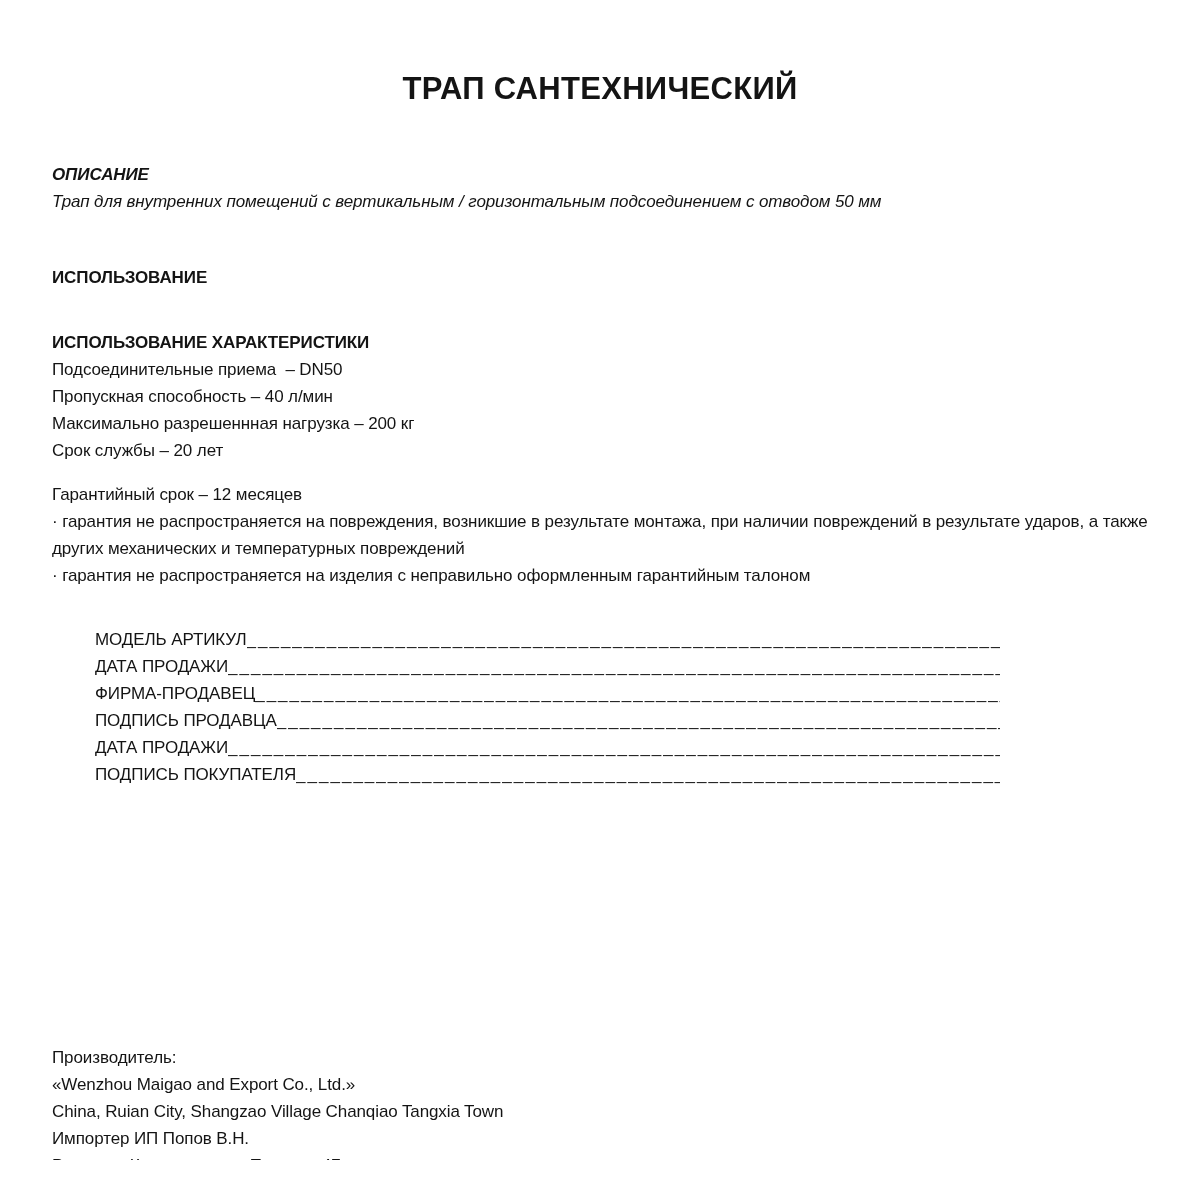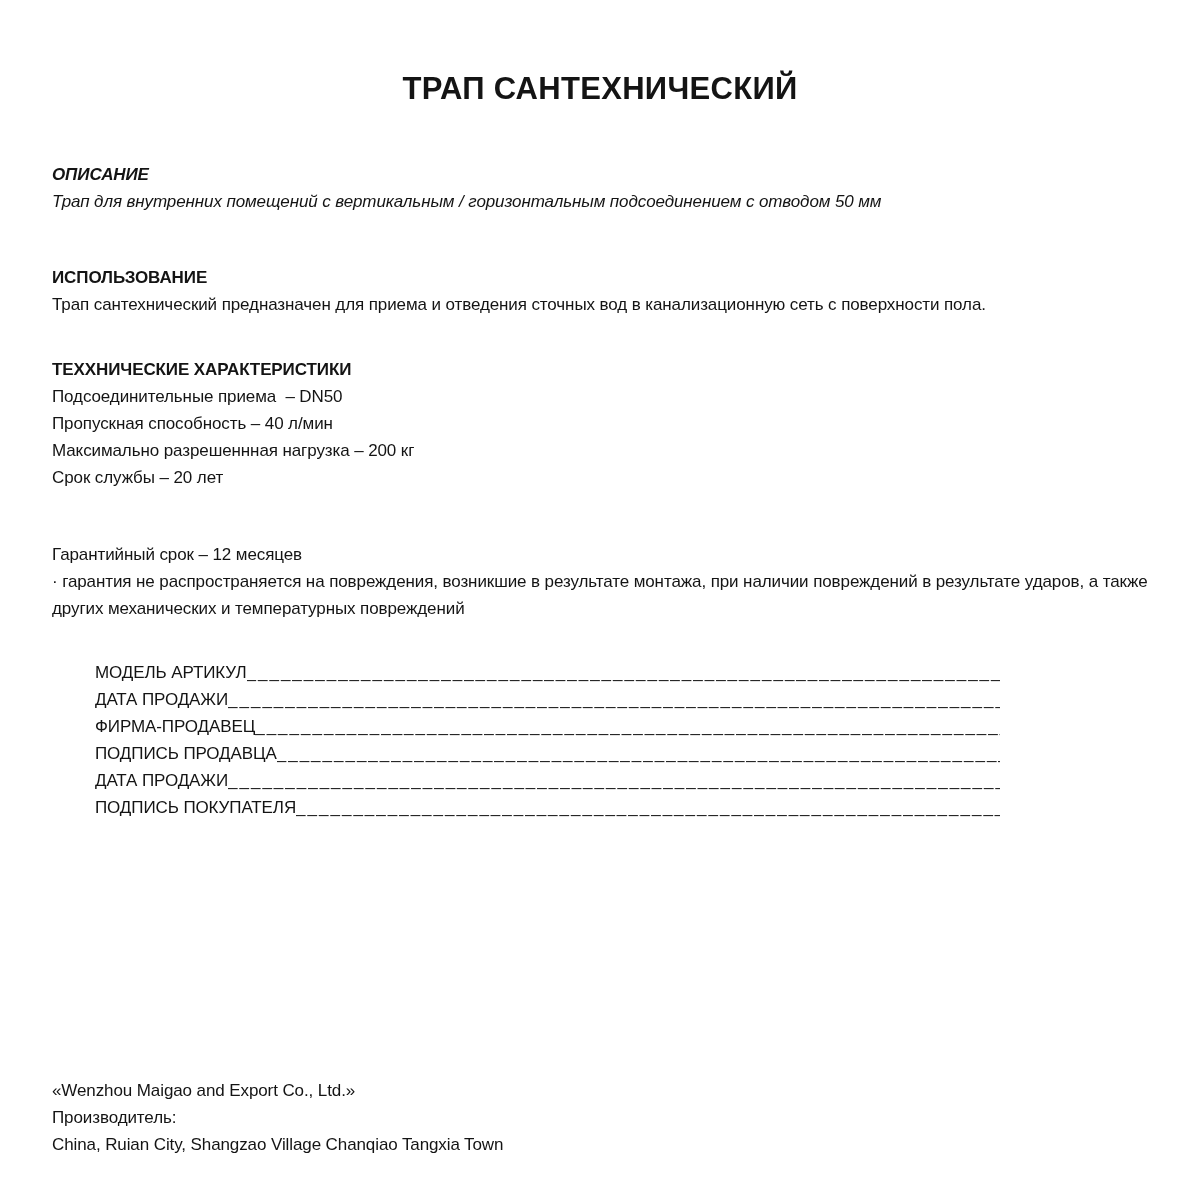--- a/index.html
+++ b/index.html
@@ -26,21 +26,21 @@
     letter-spacing: 0.3px;
   }
   .section-heading {
     font-weight: 700;
     white-space: pre-wrap;
   }
   .body-text { white-space: pre-wrap; }
   .sec-description { margin-top: 53px; font-style: italic; }
   .sec-usage { margin-top: 49px; }
   .sec-specs { margin-top: 38px; }
-  .sec-warranty { margin-top: 50px; }
+  .sec-warranty { margin-top: 17px; }
   .sec-form { margin-top: 37px; }
   .sec-manufacturer { margin-top: 256px; }
   .form-row {
     display: flex;
     width: 905px;
     white-space: nowrap;
     margin-left: 43px;
   }
   .form-label { flex: none; }
   .form-line-fill {
@@ -58,34 +58,34 @@
 
   <div class="content">
 
     <div class="sec-description">
       <div class="section-heading">ОПИСАНИЕ</div>
       <div class="body-text">Трап для внутренних помещений с вертикальным / горизонтальным подсоединением с отводом 50 мм</div>
     </div>
 
     <div class="sec-usage">
       <div class="section-heading">ИСПОЛЬЗОВАНИЕ</div>
-      <div class="body-text">Трап сантехнический предназначен для приема и отведения сточных вод в канализационную сеть с поверхности пола.</div>
     </div>
 
     <div class="sec-specs">
-      <div class="section-heading">ТЕХХНИЧЕСКИЕ ХАРАКТЕРИСТИКИ</div>
+      <div class="section-heading">ИСПОЛЬЗОВАНИЕ ХАРАКТЕРИСТИКИ</div>
       <div class="body-text">Подсоединительные приема  – DN50</div>
       <div class="body-text">Пропускная способность – 40 л/мин</div>
       <div class="body-text">Максимально разрешеннная нагрузка – 200 кг</div>
       <div class="body-text">Срок службы – 20 лет</div>
     </div>
 
     <div class="sec-warranty">
       <div class="body-text">Гарантийный срок – 12 месяцев</div>
       <div class="body-text">· гарантия не распространяется на повреждения, возникшие в результате монтажа, при наличии повреждений в результате ударов, а также других механических и температурных повреждений</div>
+      <div class="body-text">· гарантия не распространяется на изделия с неправильно оформленным гарантийным талоном</div>
     </div>
 
     <div class="sec-form">
       <div class="form-row">
         <span class="form-label">МОДЕЛЬ АРТИКУЛ</span>
         <span class="form-line-fill">__________________________________________________________________________________________</span>
       </div>
       <div class="form-row">
         <span class="form-label">ДАТА ПРОДАЖИ</span>
         <span class="form-line-fill">__________________________________________________________________________________________</span>
@@ -102,20 +102,21 @@
         <span class="form-label">ДАТА ПРОДАЖИ</span>
         <span class="form-line-fill">__________________________________________________________________________________________</span>
       </div>
       <div class="form-row">
         <span class="form-label">ПОДПИСЬ ПОКУПАТЕЛЯ</span>
         <span class="form-line-fill">__________________________________________________________________________________________</span>
       </div>
     </div>
 
     <div class="sec-manufacturer">
+      <div class="body-text">Производитель:</div>
       <div class="body-text">«Wenzhou Maigao and Export Co., Ltd.»</div>
-      <div class="body-text">Производитель:</div>
       <div class="body-text">China, Ruian City, Shangzao Village Chanqiao Tangxia Town</div>
+      <div class="body-text">Импортер ИП Попов В.Н.</div>
       <div class="body-text">Россия, г. Краснодар, ул. Полевая 47</div>
     </div>
 
   </div>
 </div>
 
 </body></html>

